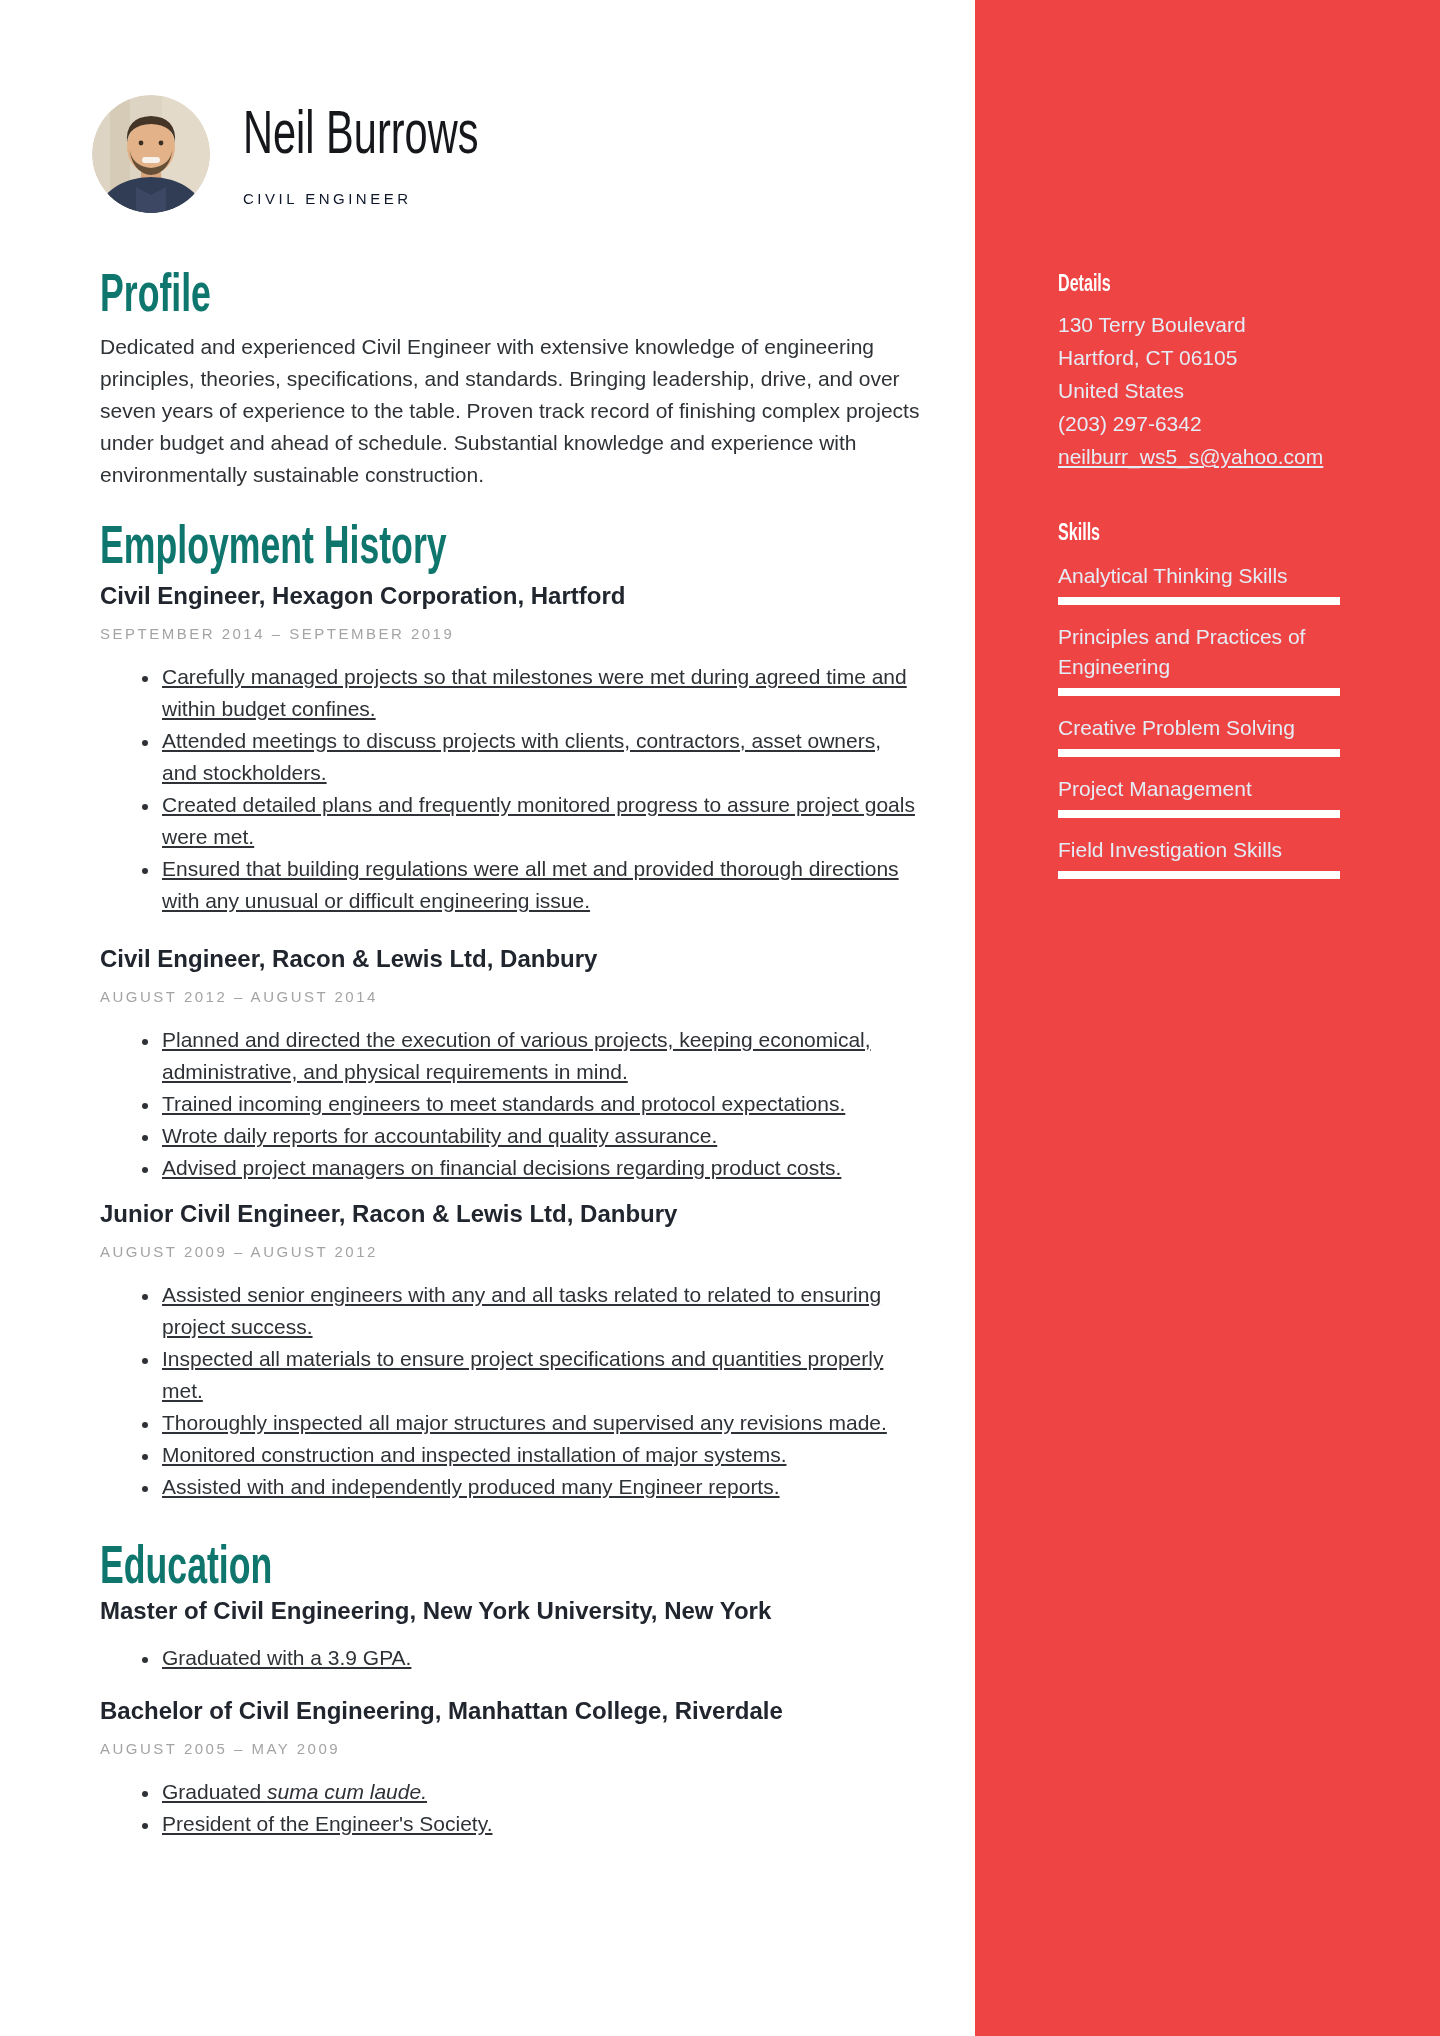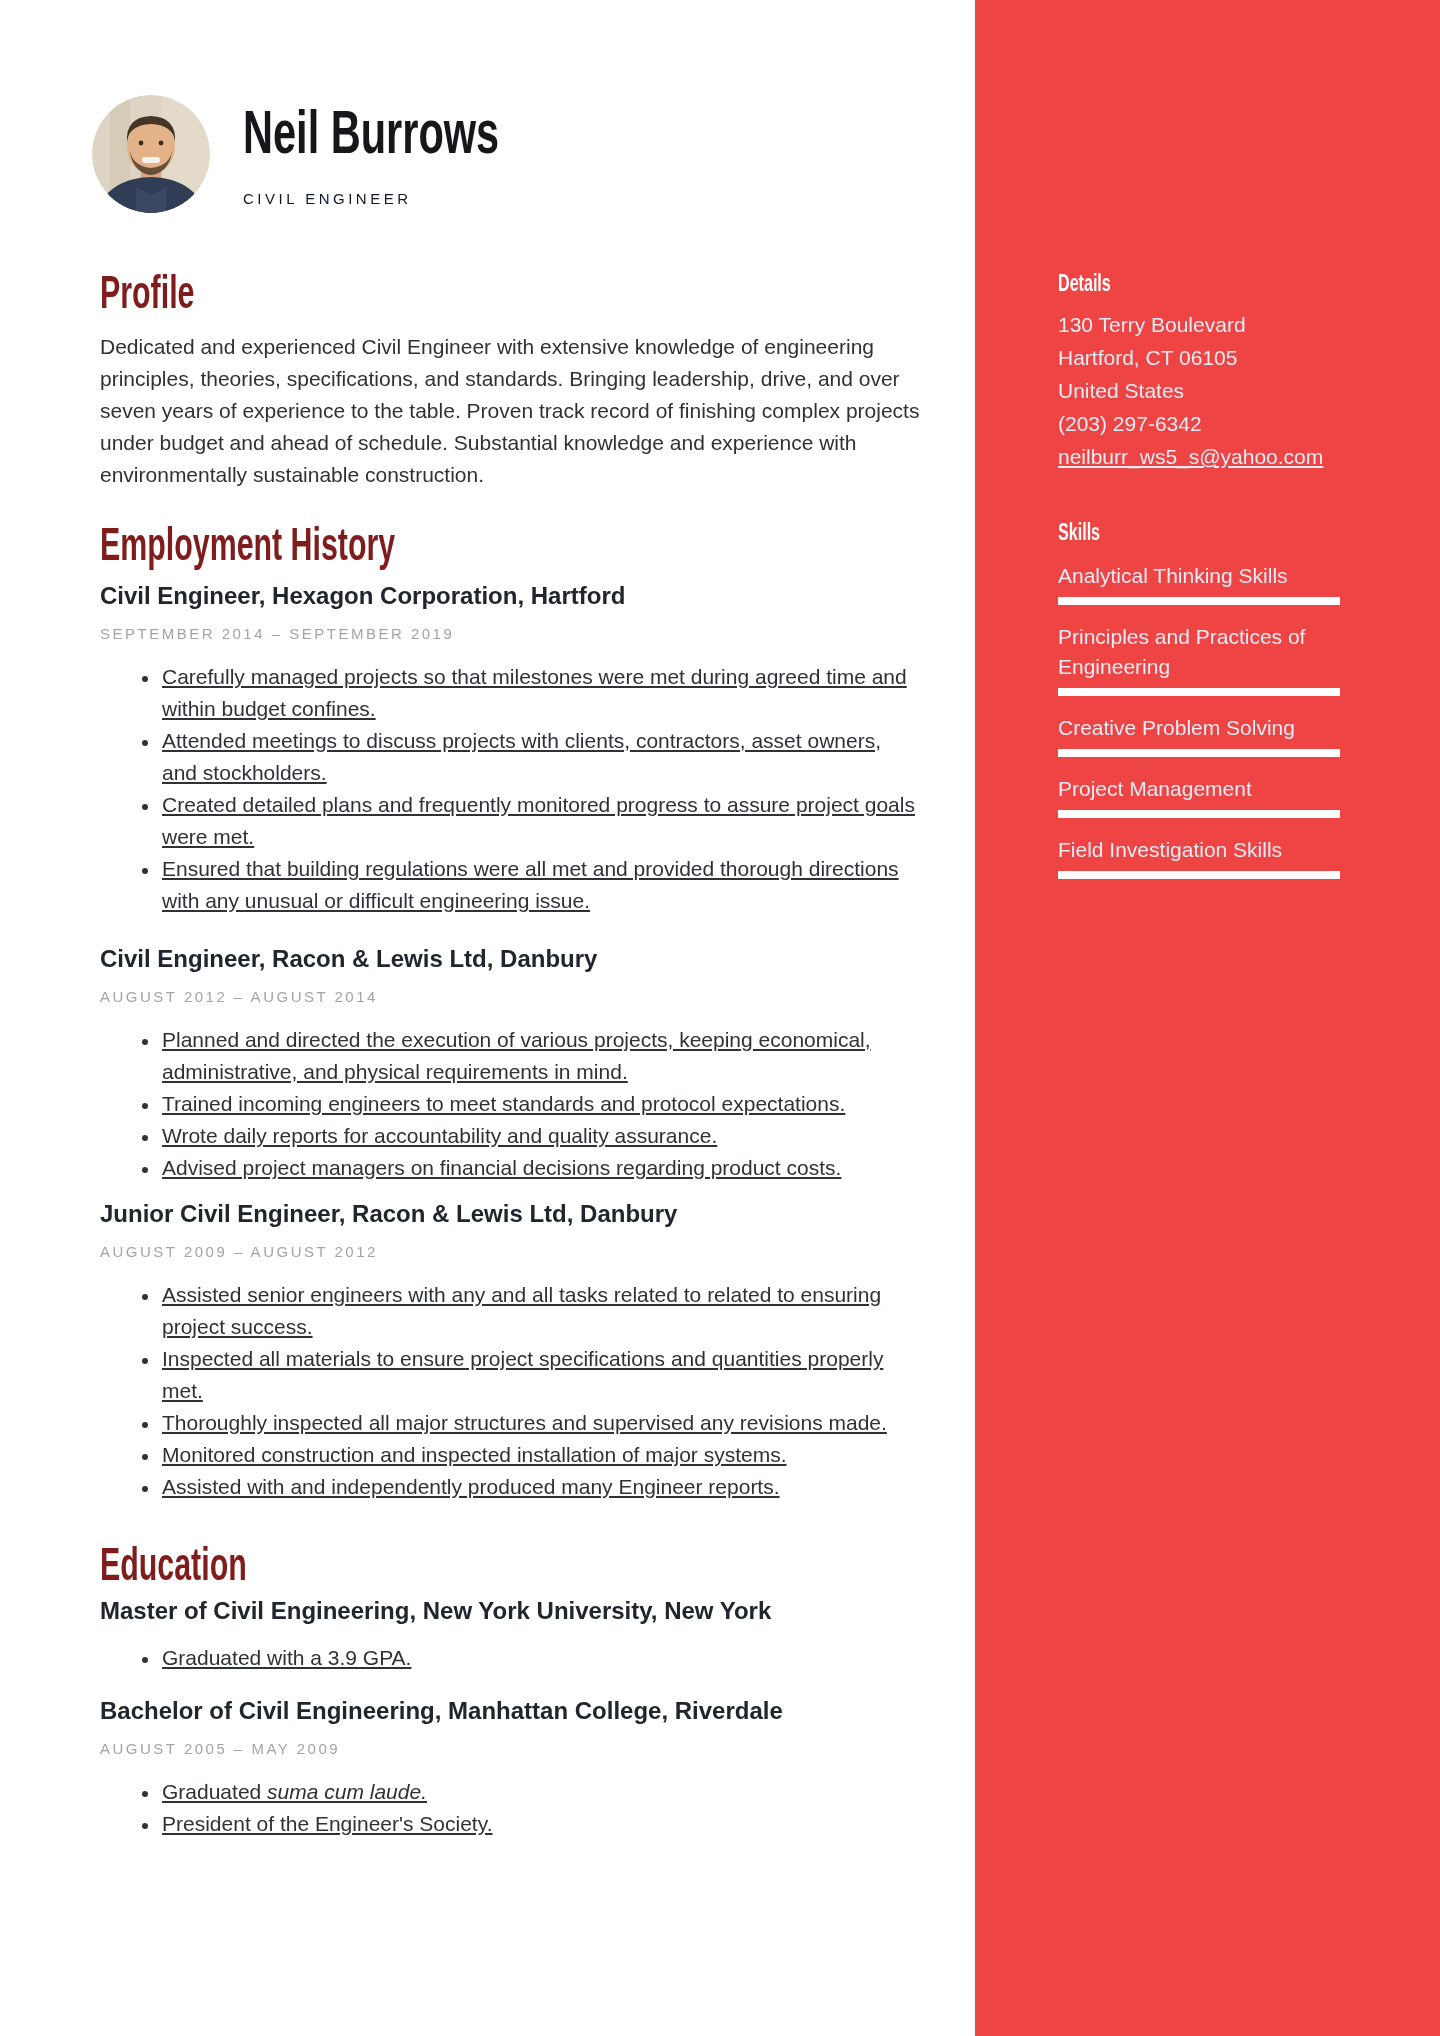--- a/index.html
+++ b/index.html
@@ -5,25 +5,25 @@
   * { margin:0; padding:0; box-sizing:border-box; }
   html,body { background:#ffffff; }
   body { font-family:"Liberation Sans", sans-serif; }
   .page { position:relative; width:1440px; height:2036px; background:#ffffff; overflow:hidden; }
 
   
   .main { position:absolute; left:100px; top:0; width:820px; color:#2e3236; }
   .header { display:flex; align-items:center; gap:33px; margin-top:95px; height:118px; }
   .photo { width:118px; height:118px; border-radius:50%; overflow:hidden; flex:none; margin-left:-8px; }
   .cond { display:inline-block; transform:scaleX(0.66); transform-origin:0 50%; white-space:nowrap; }
-  .name { font-size:62px; line-height:62px; font-weight:700; color:#15171b;text-align:right; }
+  .name { font-size:62px; line-height:62px; font-weight:400; color:#15171b;text-align:right; }
   .name .cond { transform:scaleX(0.67); }
   .role { margin-top:27px; font-size:15px; letter-spacing:3.5px; color:#0f172a; }
 
-  h2.sec { font-size:46px; line-height:46px; font-weight:700; color:#7f1d1d; }
+  h2.sec { font-size:54px; line-height:46px; font-weight:700; color:#0f766e; }
   .sec-profile { margin-top:56px; }
   .sec-employment { margin-top:30px; }
   .sec-education { margin-top:38px; }
 
   .body-text { font-size:21px; line-height:32px; color:#2e3236; }
   p.profile-p { margin-top:16px; }
 
   .entry h3 { font-size:24px; line-height:30px; font-weight:700; color:#20252e; }
   .entry .date { margin-top:12px; font-size:15px; line-height:22px; letter-spacing:2.5px; color:#a4a4a4; }
   .entry ul { margin-top:16px; padding-left:60px; list-style:disc; }

